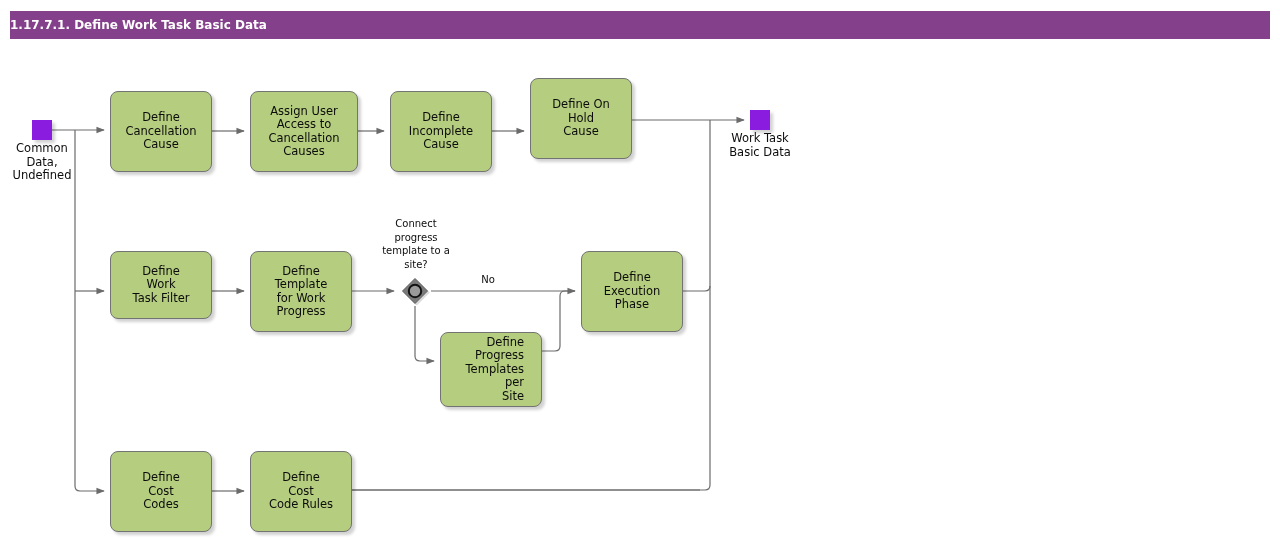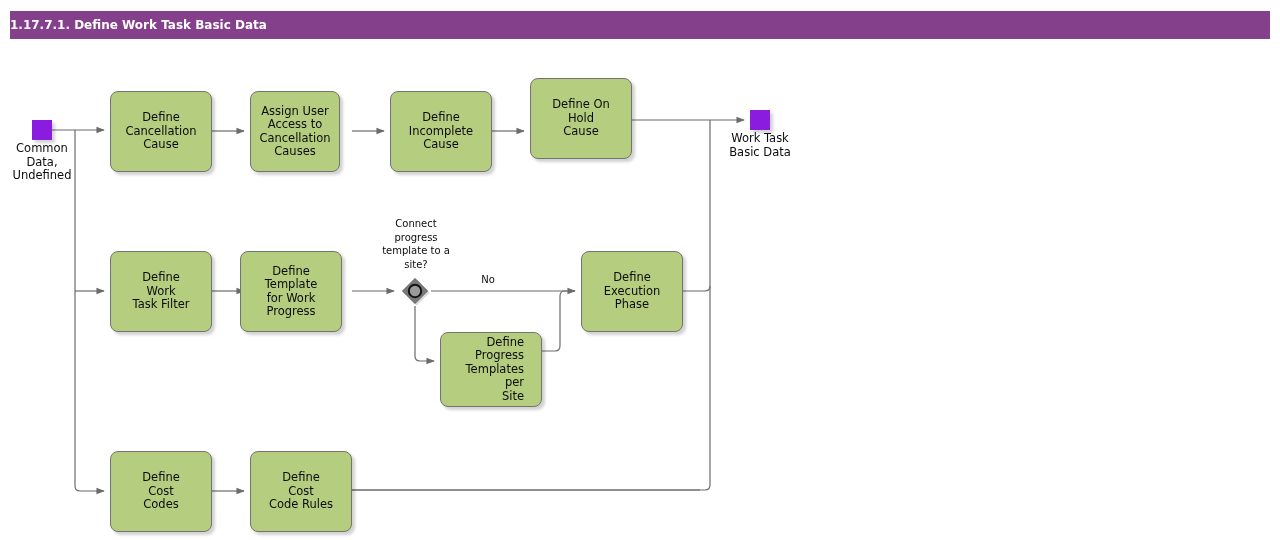--- a/index.html
+++ b/index.html
@@ -159,44 +159,44 @@
   <div class="event" style="left:750px; top:110px;"></div>
   <div class="event-label" style="left:710px; top:132px; width:100px;">Work Task
 Basic Data</div>
 
   <div class="task" style="left:110px; top:91px; width:102px; height:81px;">
     <span style="white-space:pre-line;">Define
 Cancellation
 Cause</span>
   </div>
 
-  <div class="task" style="left:250px; top:91px; width:90px; height:81px;">
+  <div class="task" style="left:250px; top:91px; width:108px; height:81px;">
     <span style="white-space:pre-line;">Assign User
 Access to
 Cancellation
 Causes</span>
   </div>
 
   <div class="task" style="left:390px; top:91px; width:102px; height:81px;">
     <span style="white-space:pre-line;">Define
 Incomplete
 Cause</span>
   </div>
 
   <div class="task" style="left:530px; top:78px; width:102px; height:81px;">
     <span style="white-space:pre-line;">Define On Hold
 Cause</span>
   </div>
 
-  <div class="task" style="left:110px; top:251px; width:102px; height:81px;">
+  <div class="task" style="left:110px; top:251px; width:102px; height:68px;">
     <span style="white-space:pre-line;">Define Work
 Task Filter</span>
   </div>
 
-  <div class="task" style="left:240px; top:251px; width:102px; height:81px;">
+  <div class="task" style="left:250px; top:251px; width:102px; height:81px;">
     <span style="white-space:pre-line;">Define Template
 for Work
 Progress</span>
   </div>
 
   <div class="task" style="left:440px; top:332px; width:102px; height:75px;text-align:right;">
     <span style="white-space:pre-line;">Define Progress
 Templates per
 Site</span>
   </div>

